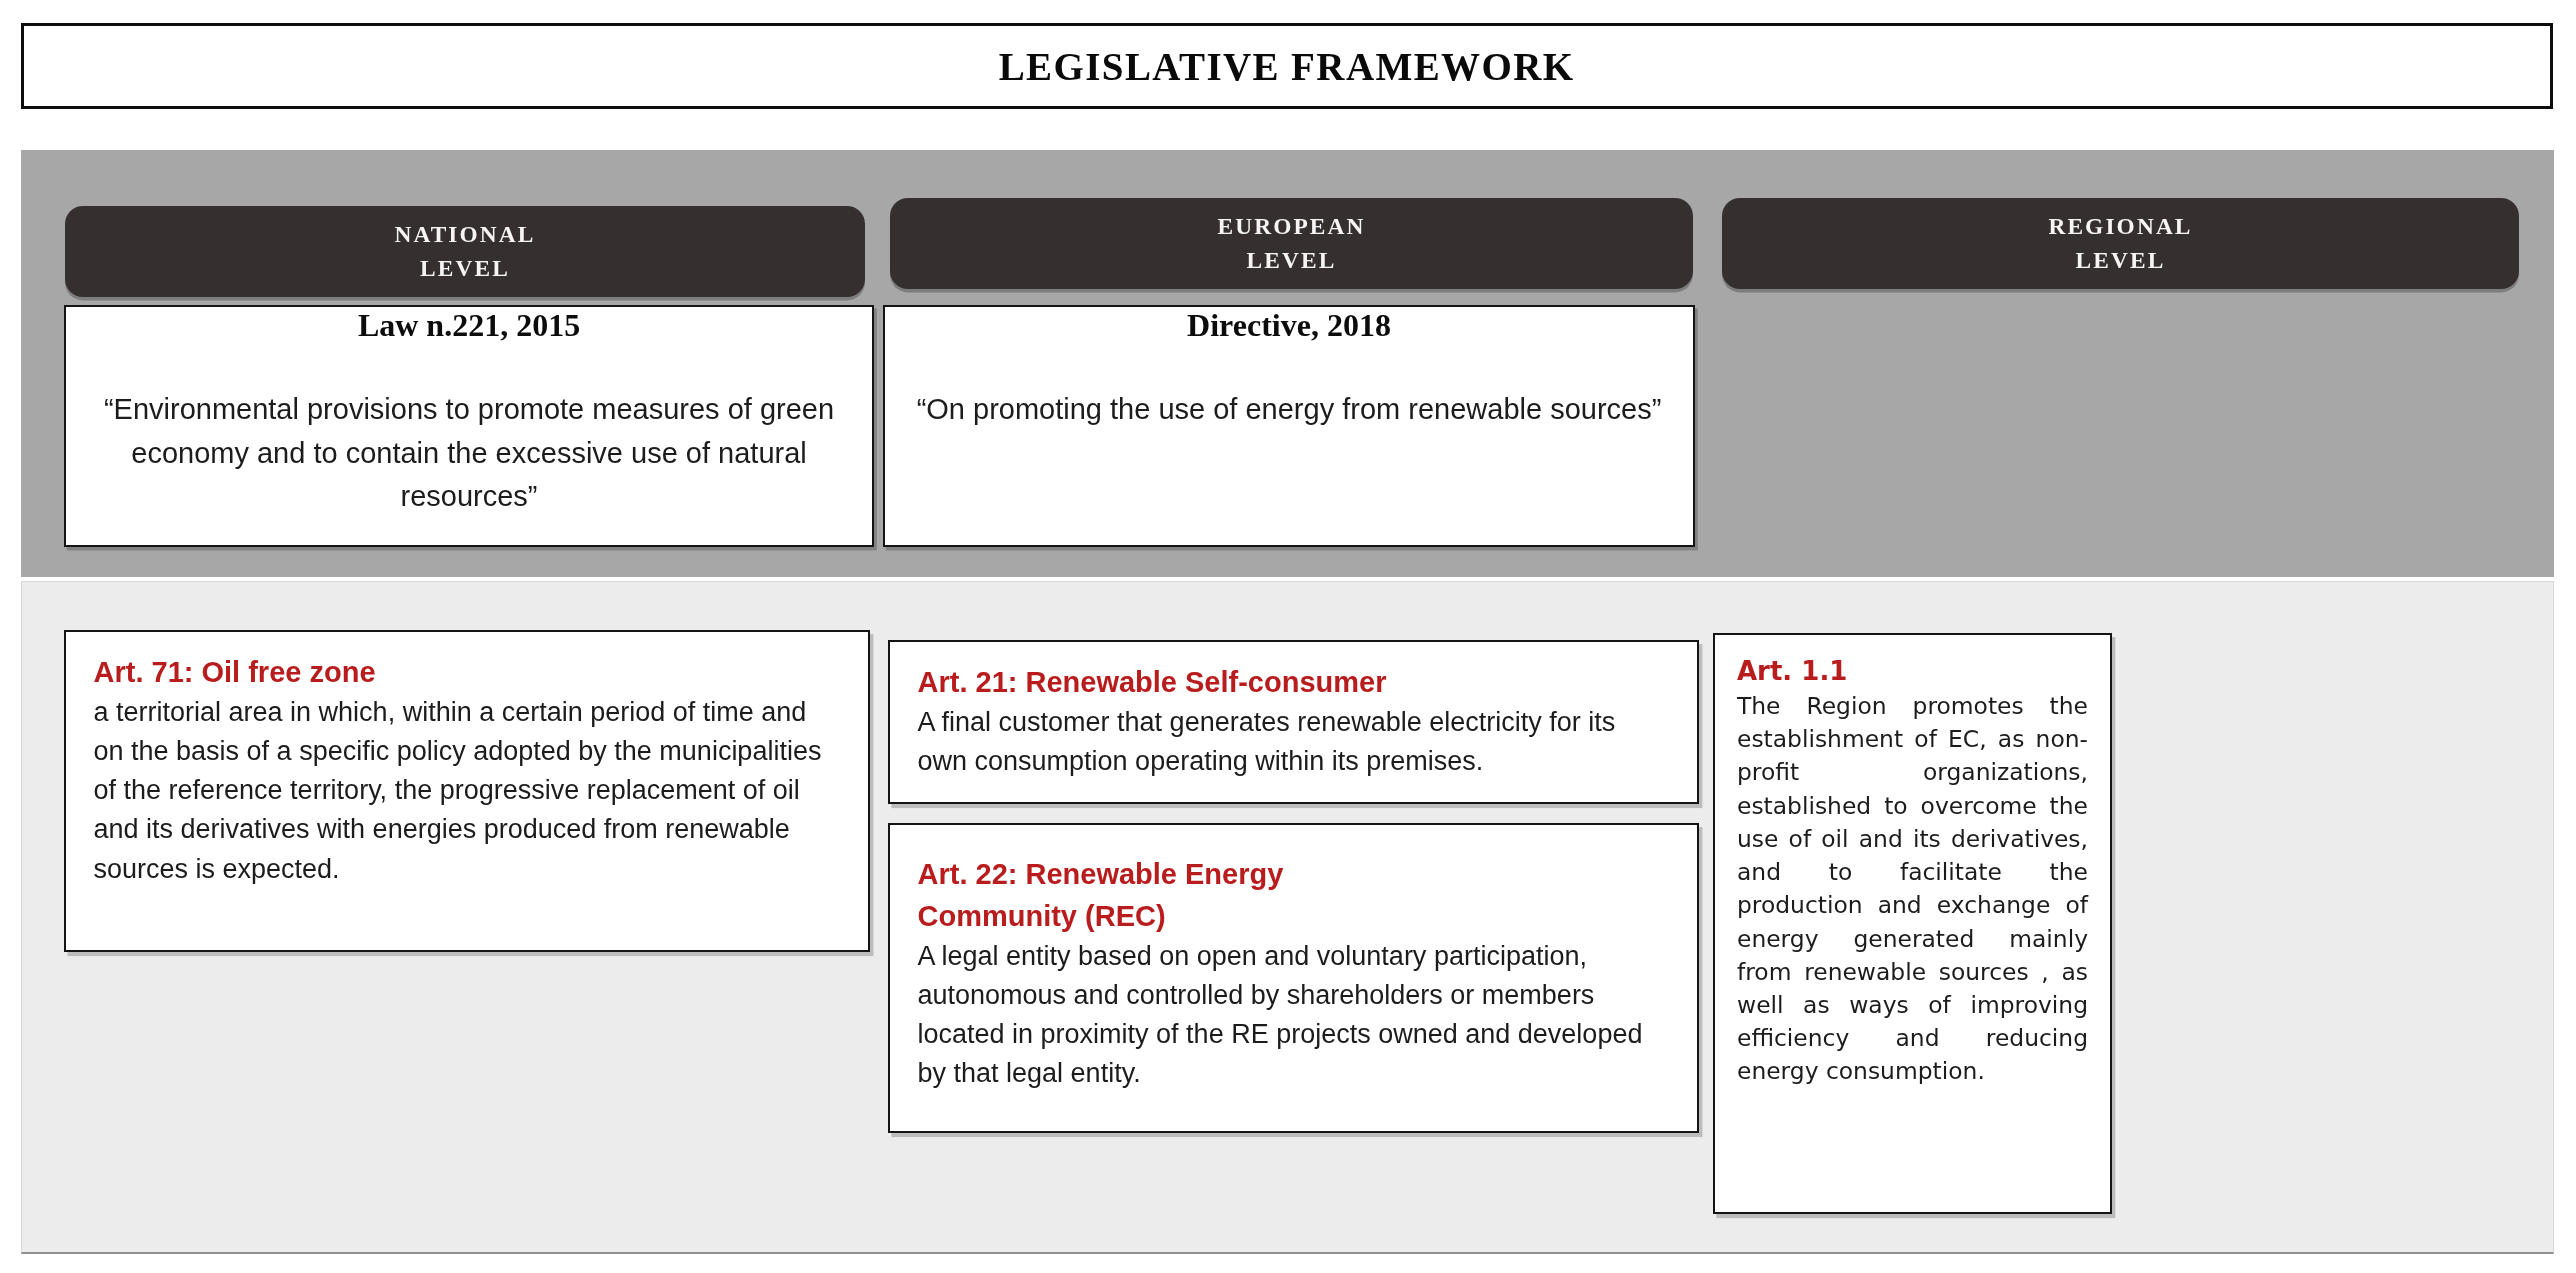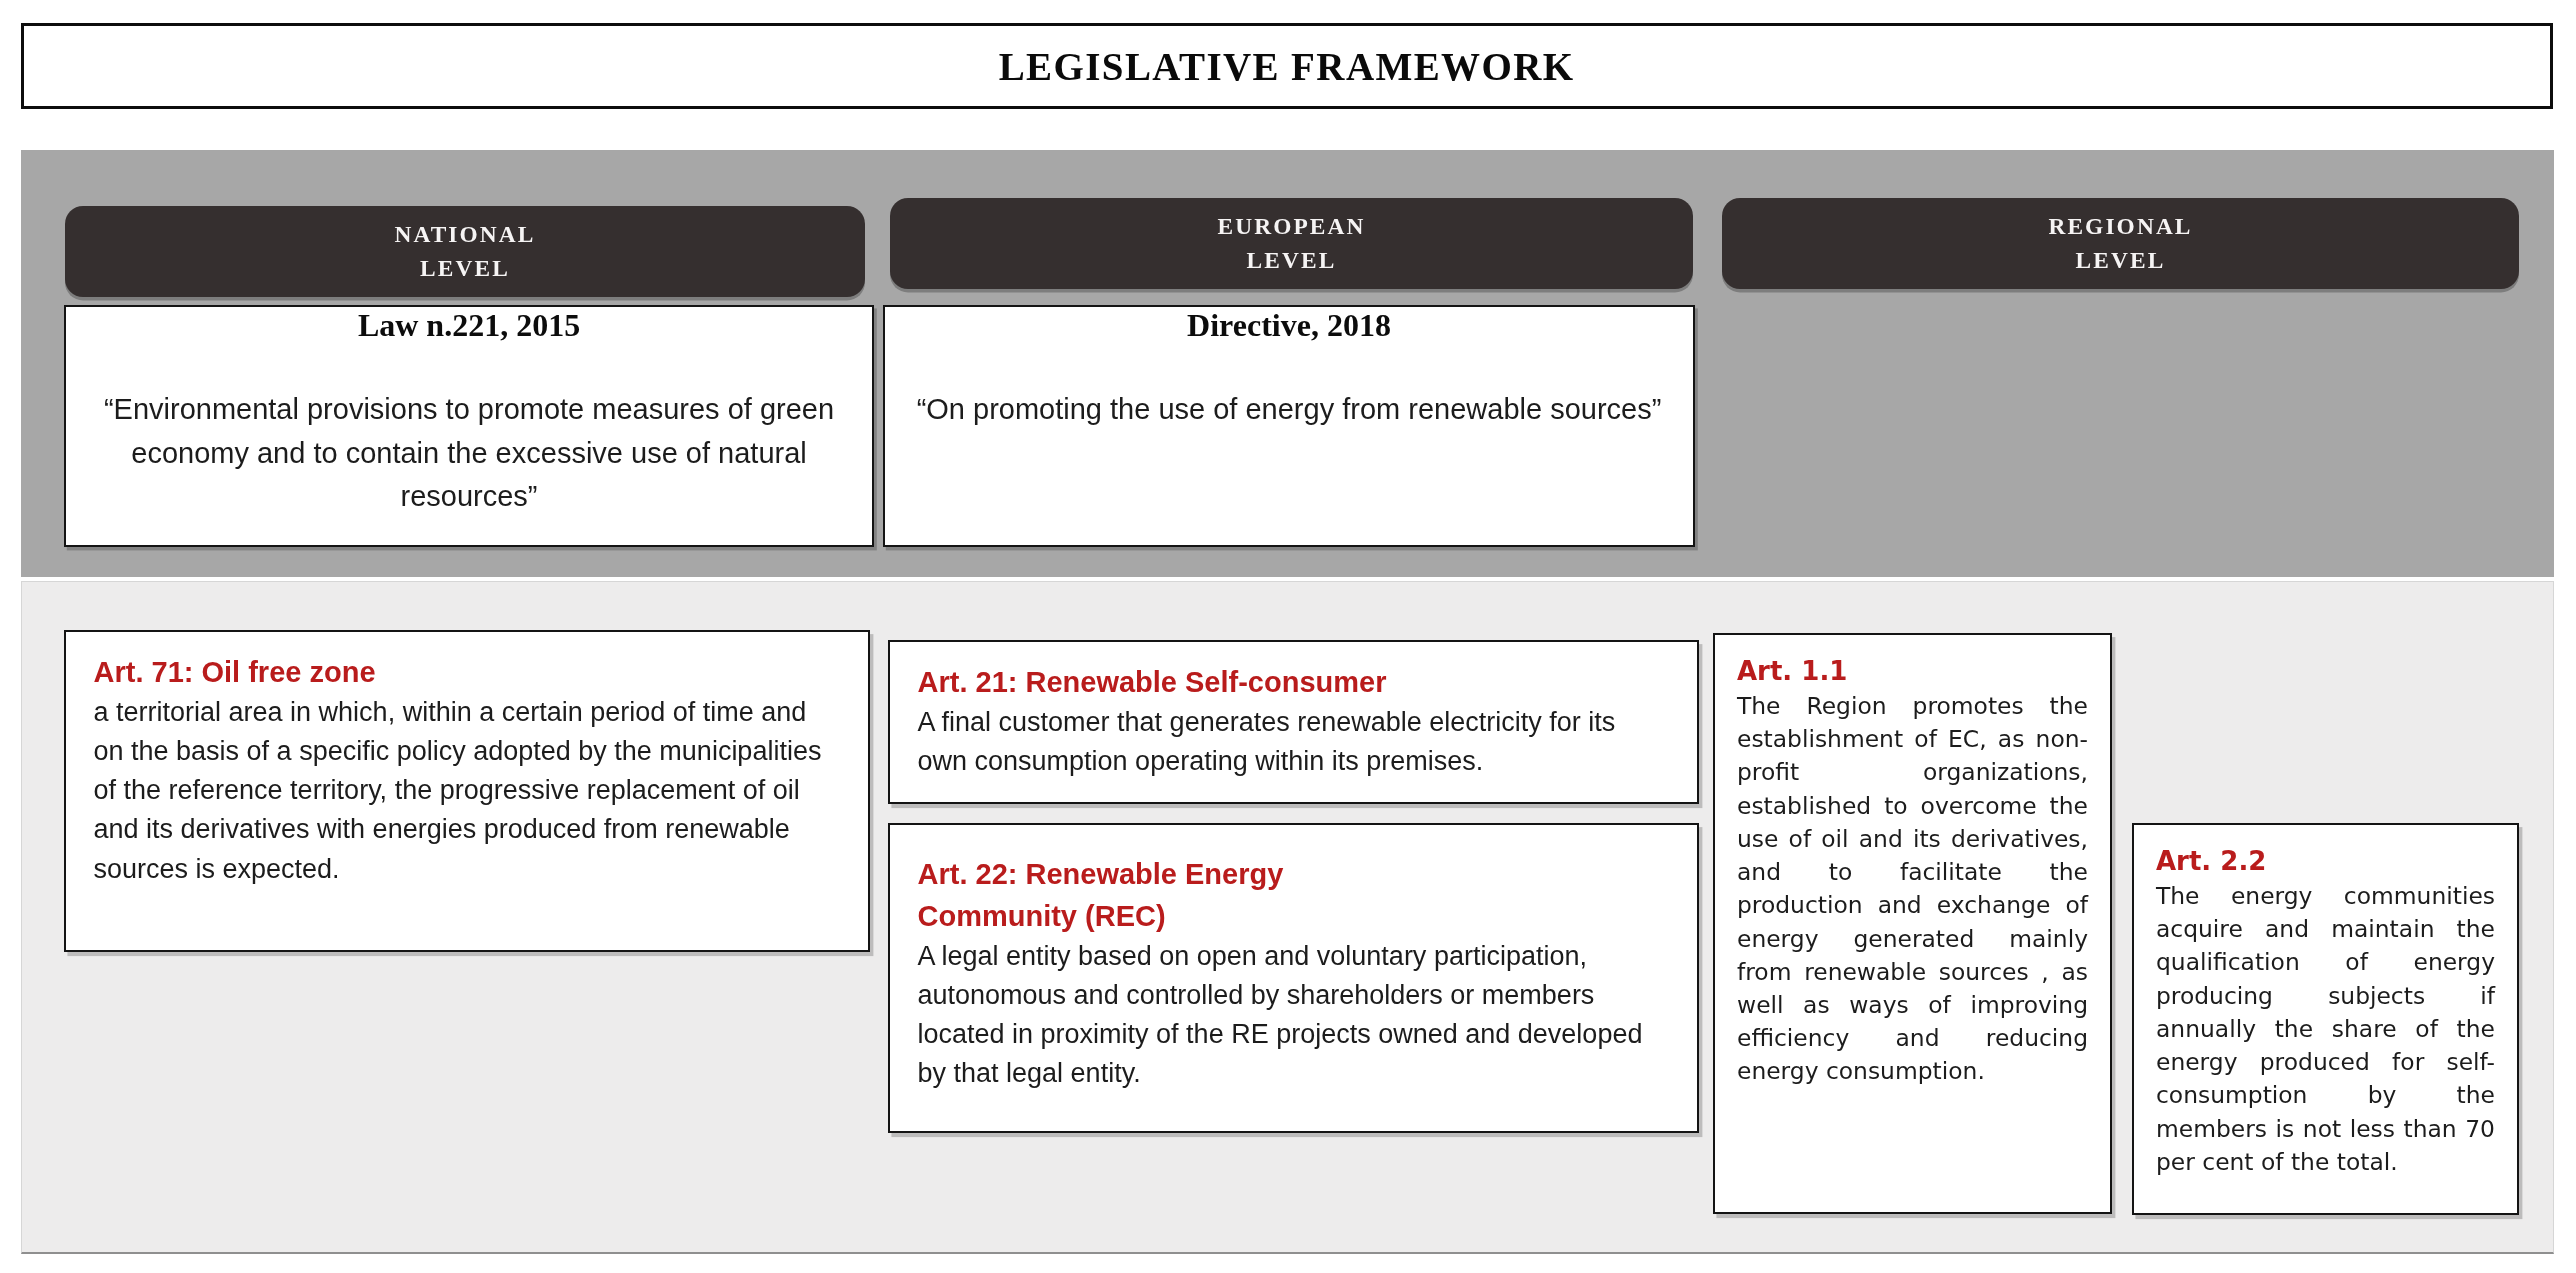--- a/index.html
+++ b/index.html
@@ -103,19 +103,15 @@
   <div class="art-box art-22">
     <div class="art-heading">Art. 22: Renewable Energy</div>
     <div class="art-heading">Community (REC)</div>
     <div class="art-body">A legal entity based on open and voluntary participation, autonomous and controlled by shareholders or members located in proximity of the RE projects owned and developed by that legal entity.</div>
   </div>
 
   <div class="art-box art-narrow art-11">
     <div class="art-heading">Art. 1.1</div>
     <div class="art-body">The Region promotes the establishment of EC, as non-profit organizations, established to overcome the use of oil and its derivatives, and to facilitate the production and exchange of energy generated mainly from renewable sources , as well as ways of improving efficiency and reducing energy consumption.</div>
   </div>
-  <div class="art-box art-narrow art-22r">
-    <div class="art-heading">Art. 2.2</div>
-    <div class="art-body">The energy communities acquire and maintain the qualification of energy producing subjects if annually the share of the energy produced for self-consumption by the members is not less than 70 per cent of the total.</div>
-  </div>
 
 </div>
 
 
 </body></html>

